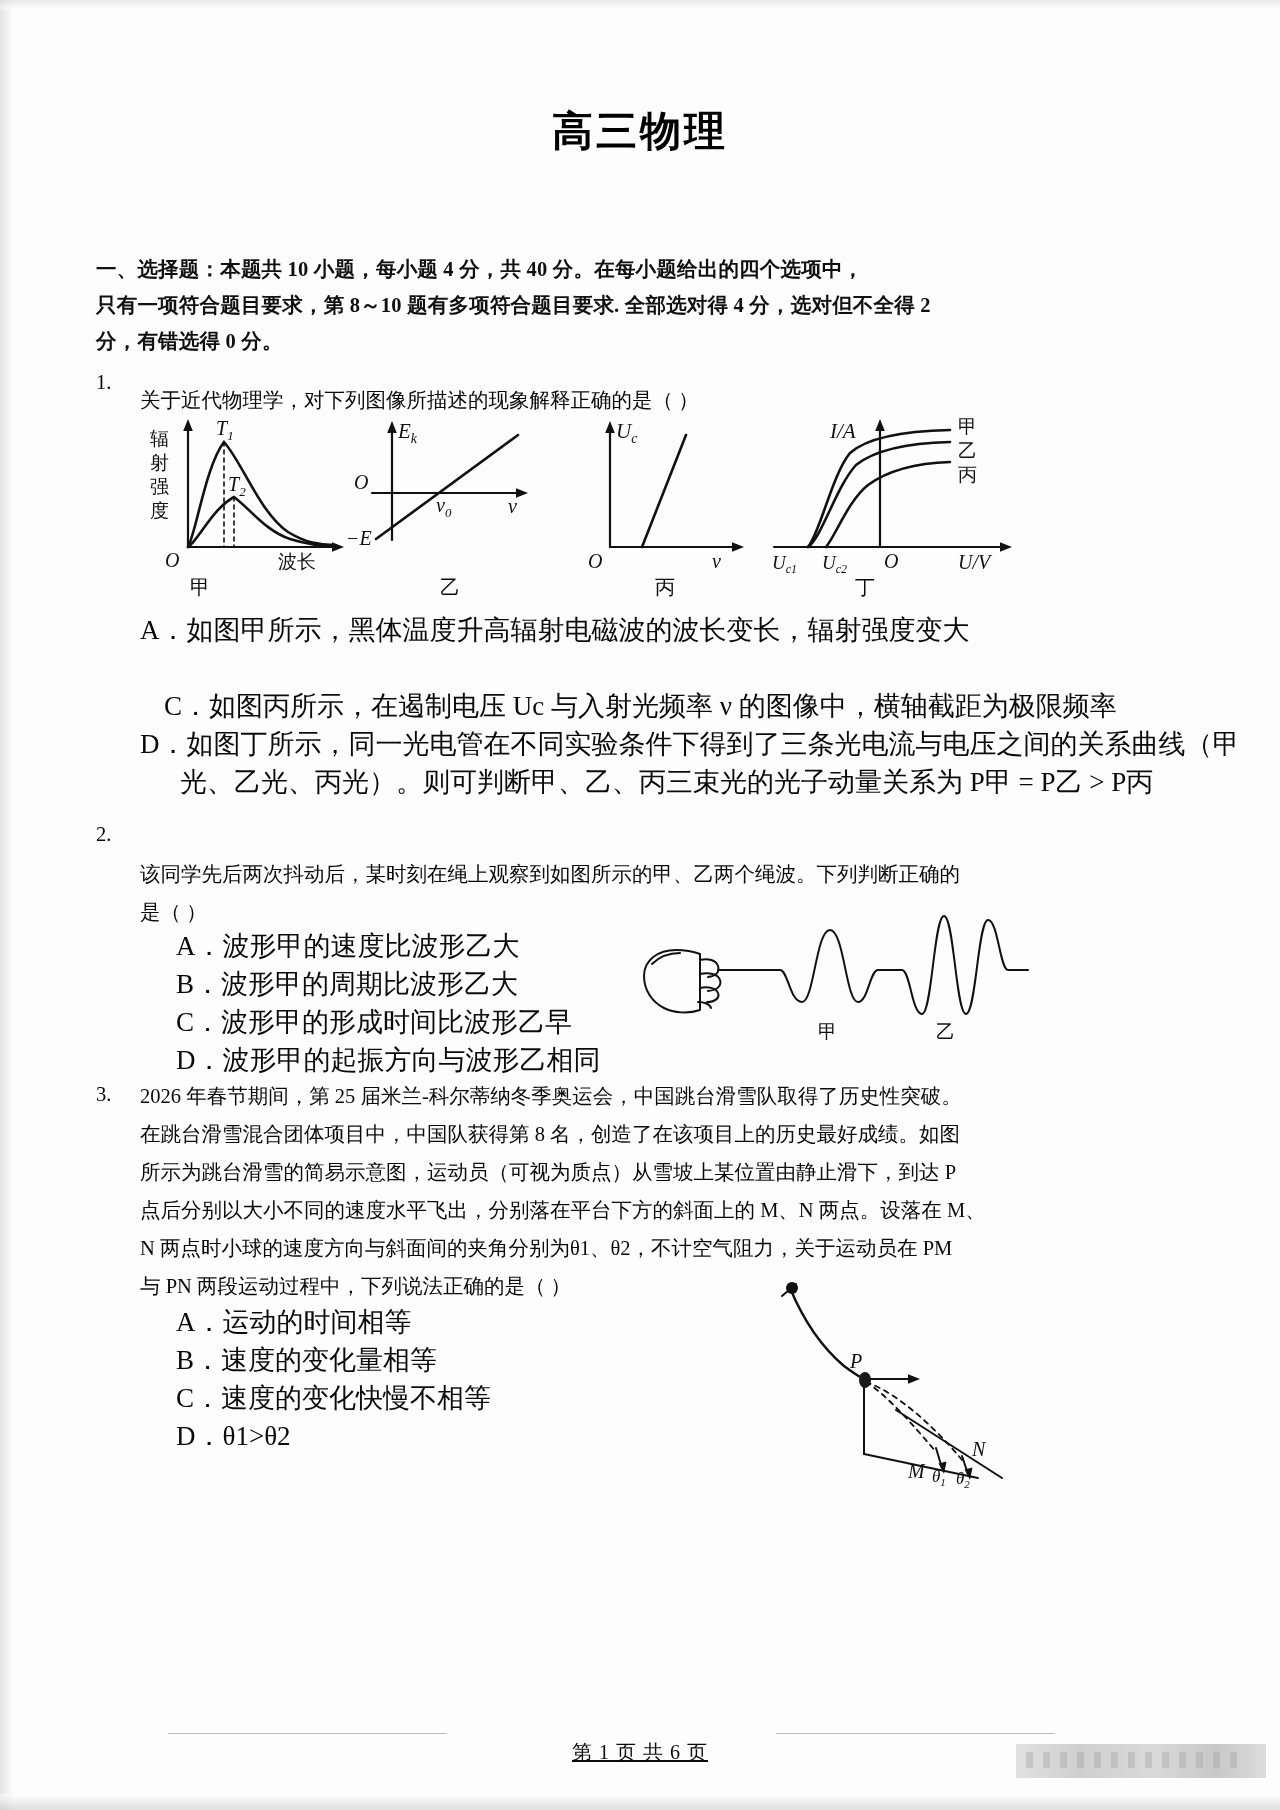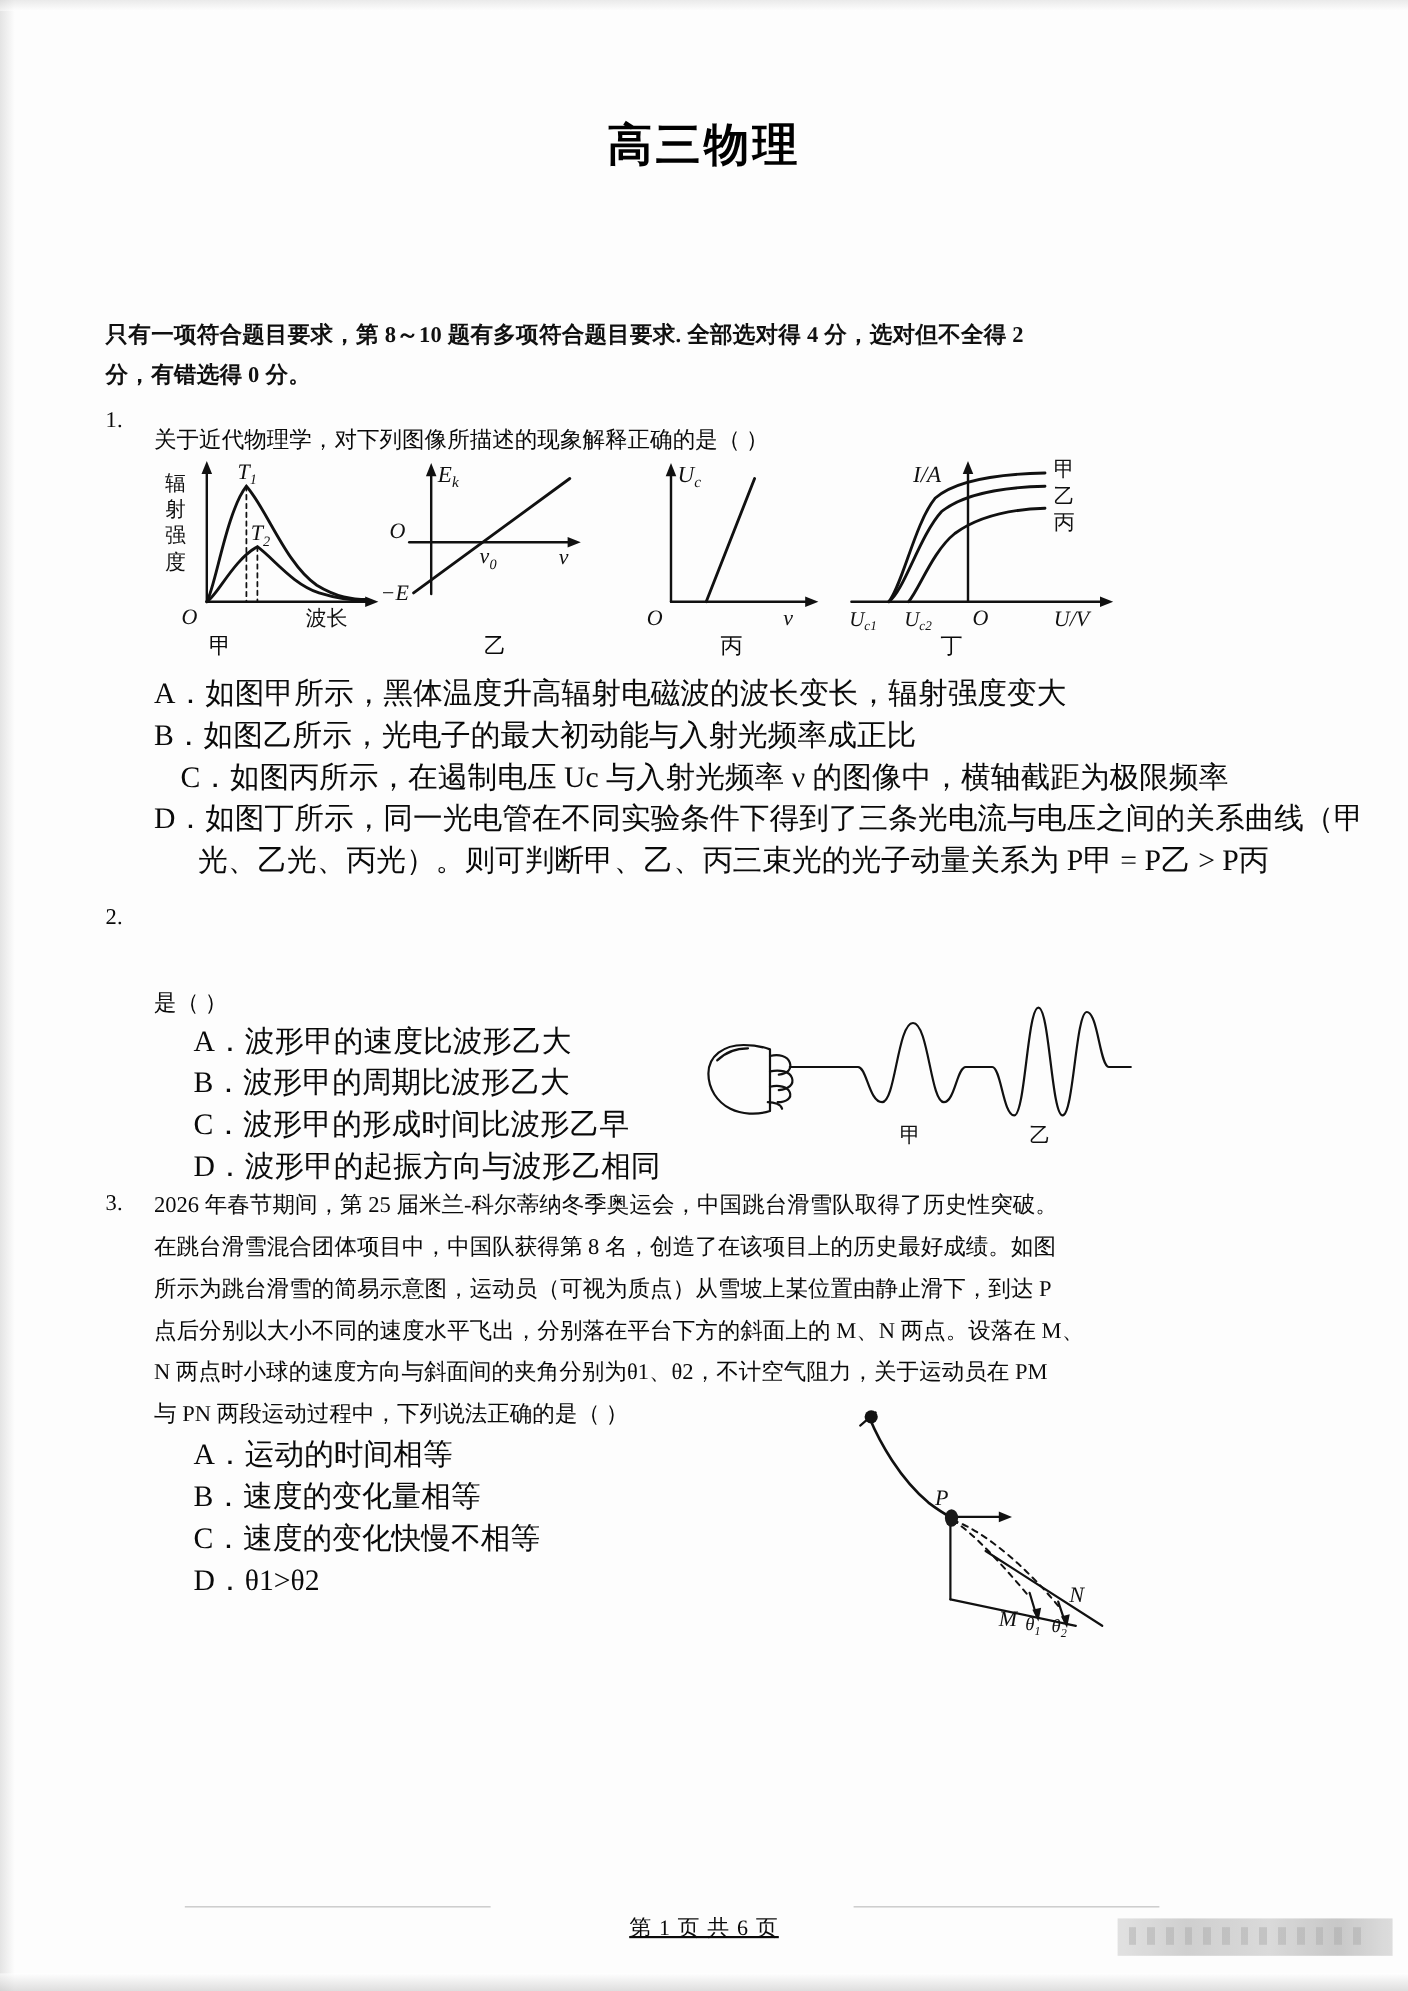--- a/index.html
+++ b/index.html
@@ -144,20 +144,21 @@
 </head>
 <body>
 
 <div id="page">
   <div class="paper"></div>
   <div class="scan-edge-left"></div>
   <div class="scan-edge-top"></div>
 
   <div class="doc-title">高三物理</div>
 
+  <div class="blk bold-intro" style="left:96px; top:252px; width:950px;">一、选择题：本题共 10 小题，每小题 4 分，共 40 分。在每小题给出的四个选项中，</div>
   <div class="blk bold-intro" style="left:96px; top:288px; width:960px;">只有一项符合题目要求，第 8～10 题有多项符合题目要求. 全部选对得 4 分，选对但不全得 2</div>
   <div class="blk bold-intro" style="left:96px; top:324px; width:950px;">分，有错选得 0 分。</div>
 
   <div class="qnum" style="left:96px; top:366px;">1.</div>
   <div class="qbody" style="left:140px; top:366px; width:900px;margin-top:16px;">关于近代物理学，对下列图像所描述的现象解释正确的是（    ）</div>
 
   <div class="figwrap" style="left:120px; top:405px;">
     <svg width="920" height="175" viewBox="0 0 920 175">
       <g stroke="#111" fill="none" stroke-width="2.2" stroke-linecap="round">
 
@@ -233,32 +234,30 @@
   </div>
 
   <div class="figcap" style="left:180px; top:574px; width:40px;">甲</div>
   <div class="figcap" style="left:430px; top:574px; width:40px;">乙</div>
   <div class="figcap" style="left:645px; top:574px; width:40px;">丙</div>
   <div class="figcap" style="left:845px; top:574px; width:40px;">丁</div>
 
   <div class="opt" style="left:140px; top:614px;">
     <span>A．</span><span>如图甲所示，黑体温度升高辐射电磁波的波长变长，辐射强度变大</span>
   </div>
-  <div class="opt" style="left:140px; top:652px;">
-    <span>B．</span><span>如图乙所示，光电子的最大初动能与入射光频率成正比</span>
-  </div>
   <div class="opt" style="left:140px; top:690px;margin-left:24px;">
     <span>C．</span><span>如图丙所示，在遏制电压 Uc 与入射光频率 ν 的图像中，横轴截距为极限频率</span>
   </div>
   <div class="opt" style="left:140px; top:728px;">
     <span>D．</span><span>如图丁所示，同一光电管在不同实验条件下得到了三条光电流与电压之间的关系曲线（甲</span>
   </div>
   <div class="opt" style="left:180px; top:766px;">光、乙光、丙光）。则可判断甲、乙、丙三束光的光子动量关系为 P甲 = P乙 &gt; P丙</div>
 
   <div class="qnum" style="left:96px; top:818px;">2.</div>
+  <div class="qbody" style="left:140px; top:856px; width:900px;">该同学先后两次抖动后，某时刻在绳上观察到如图所示的甲、乙两个绳波。下列判断正确的</div>
   <div class="qbody" style="left:140px; top:894px; width:900px;">是（    ）</div>
 
   <div class="opt" style="left:176px; top:930px;">
     <span>A．</span><span>波形甲的速度比波形乙大</span>
   </div>
   <div class="opt" style="left:176px; top:968px;">
     <span>B．</span><span>波形甲的周期比波形乙大</span>
   </div>
   <div class="opt" style="left:176px; top:1006px;">
     <span>C．</span><span>波形甲的形成时间比波形乙早</span>

